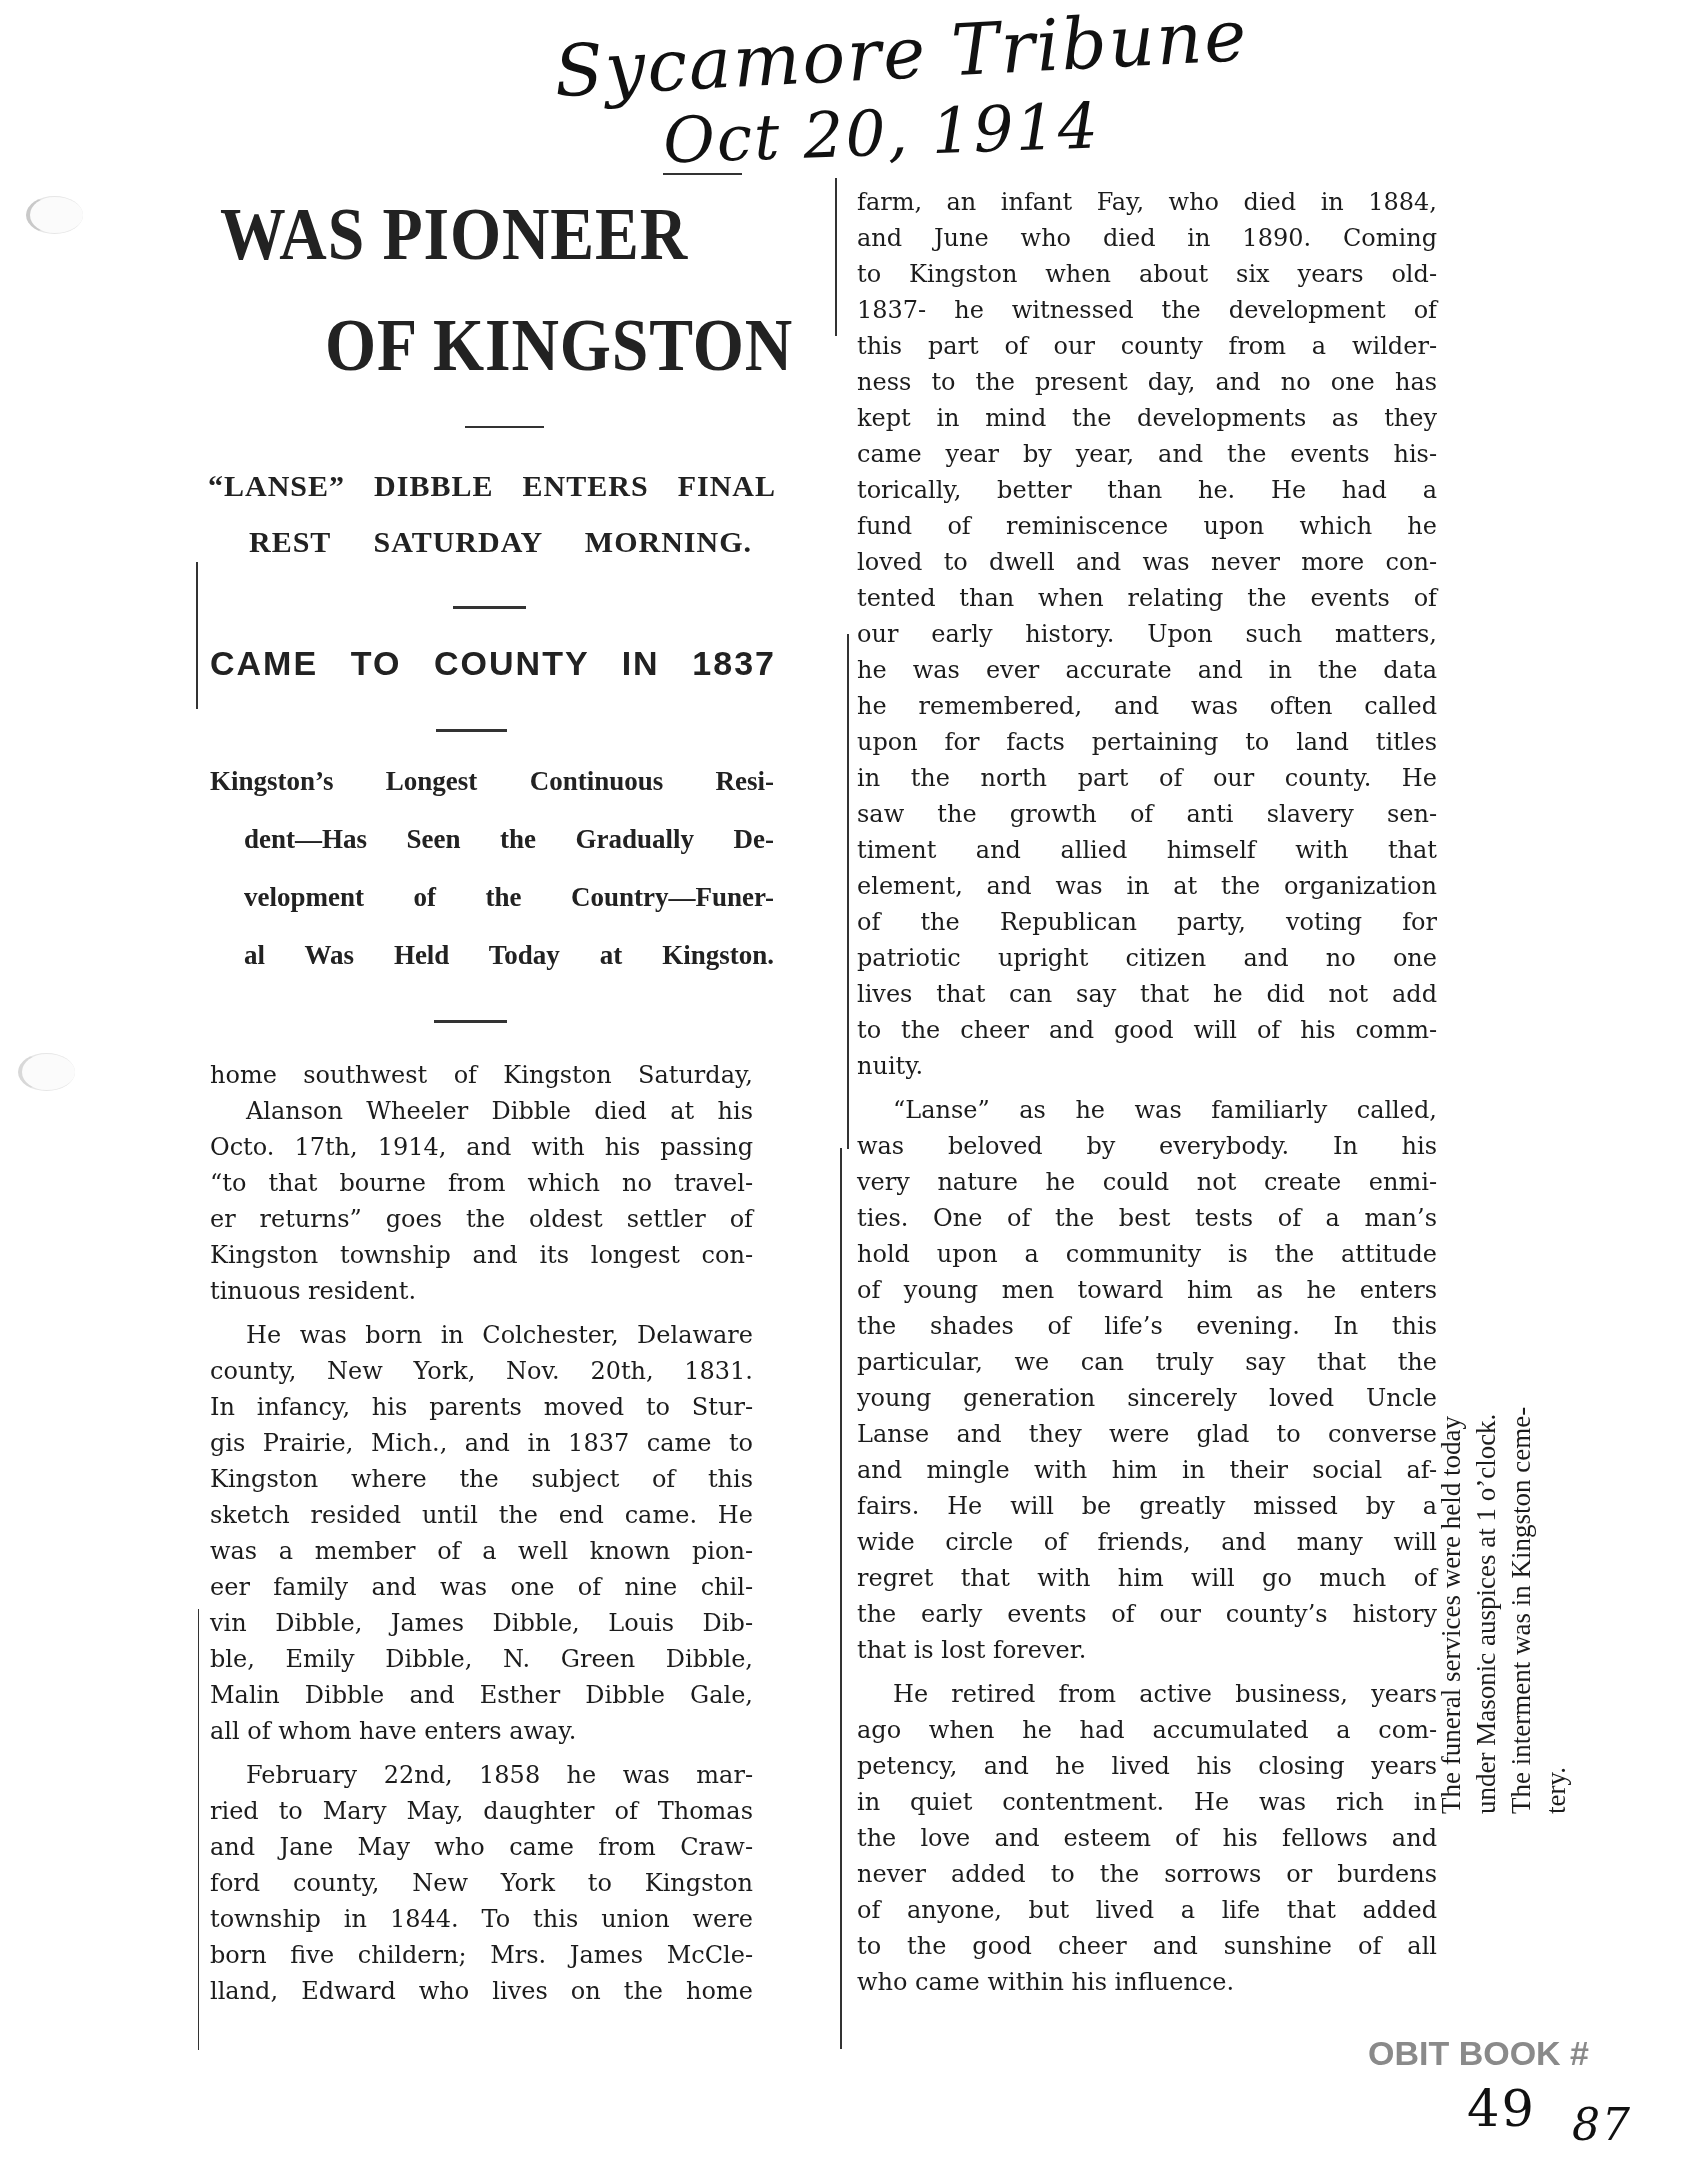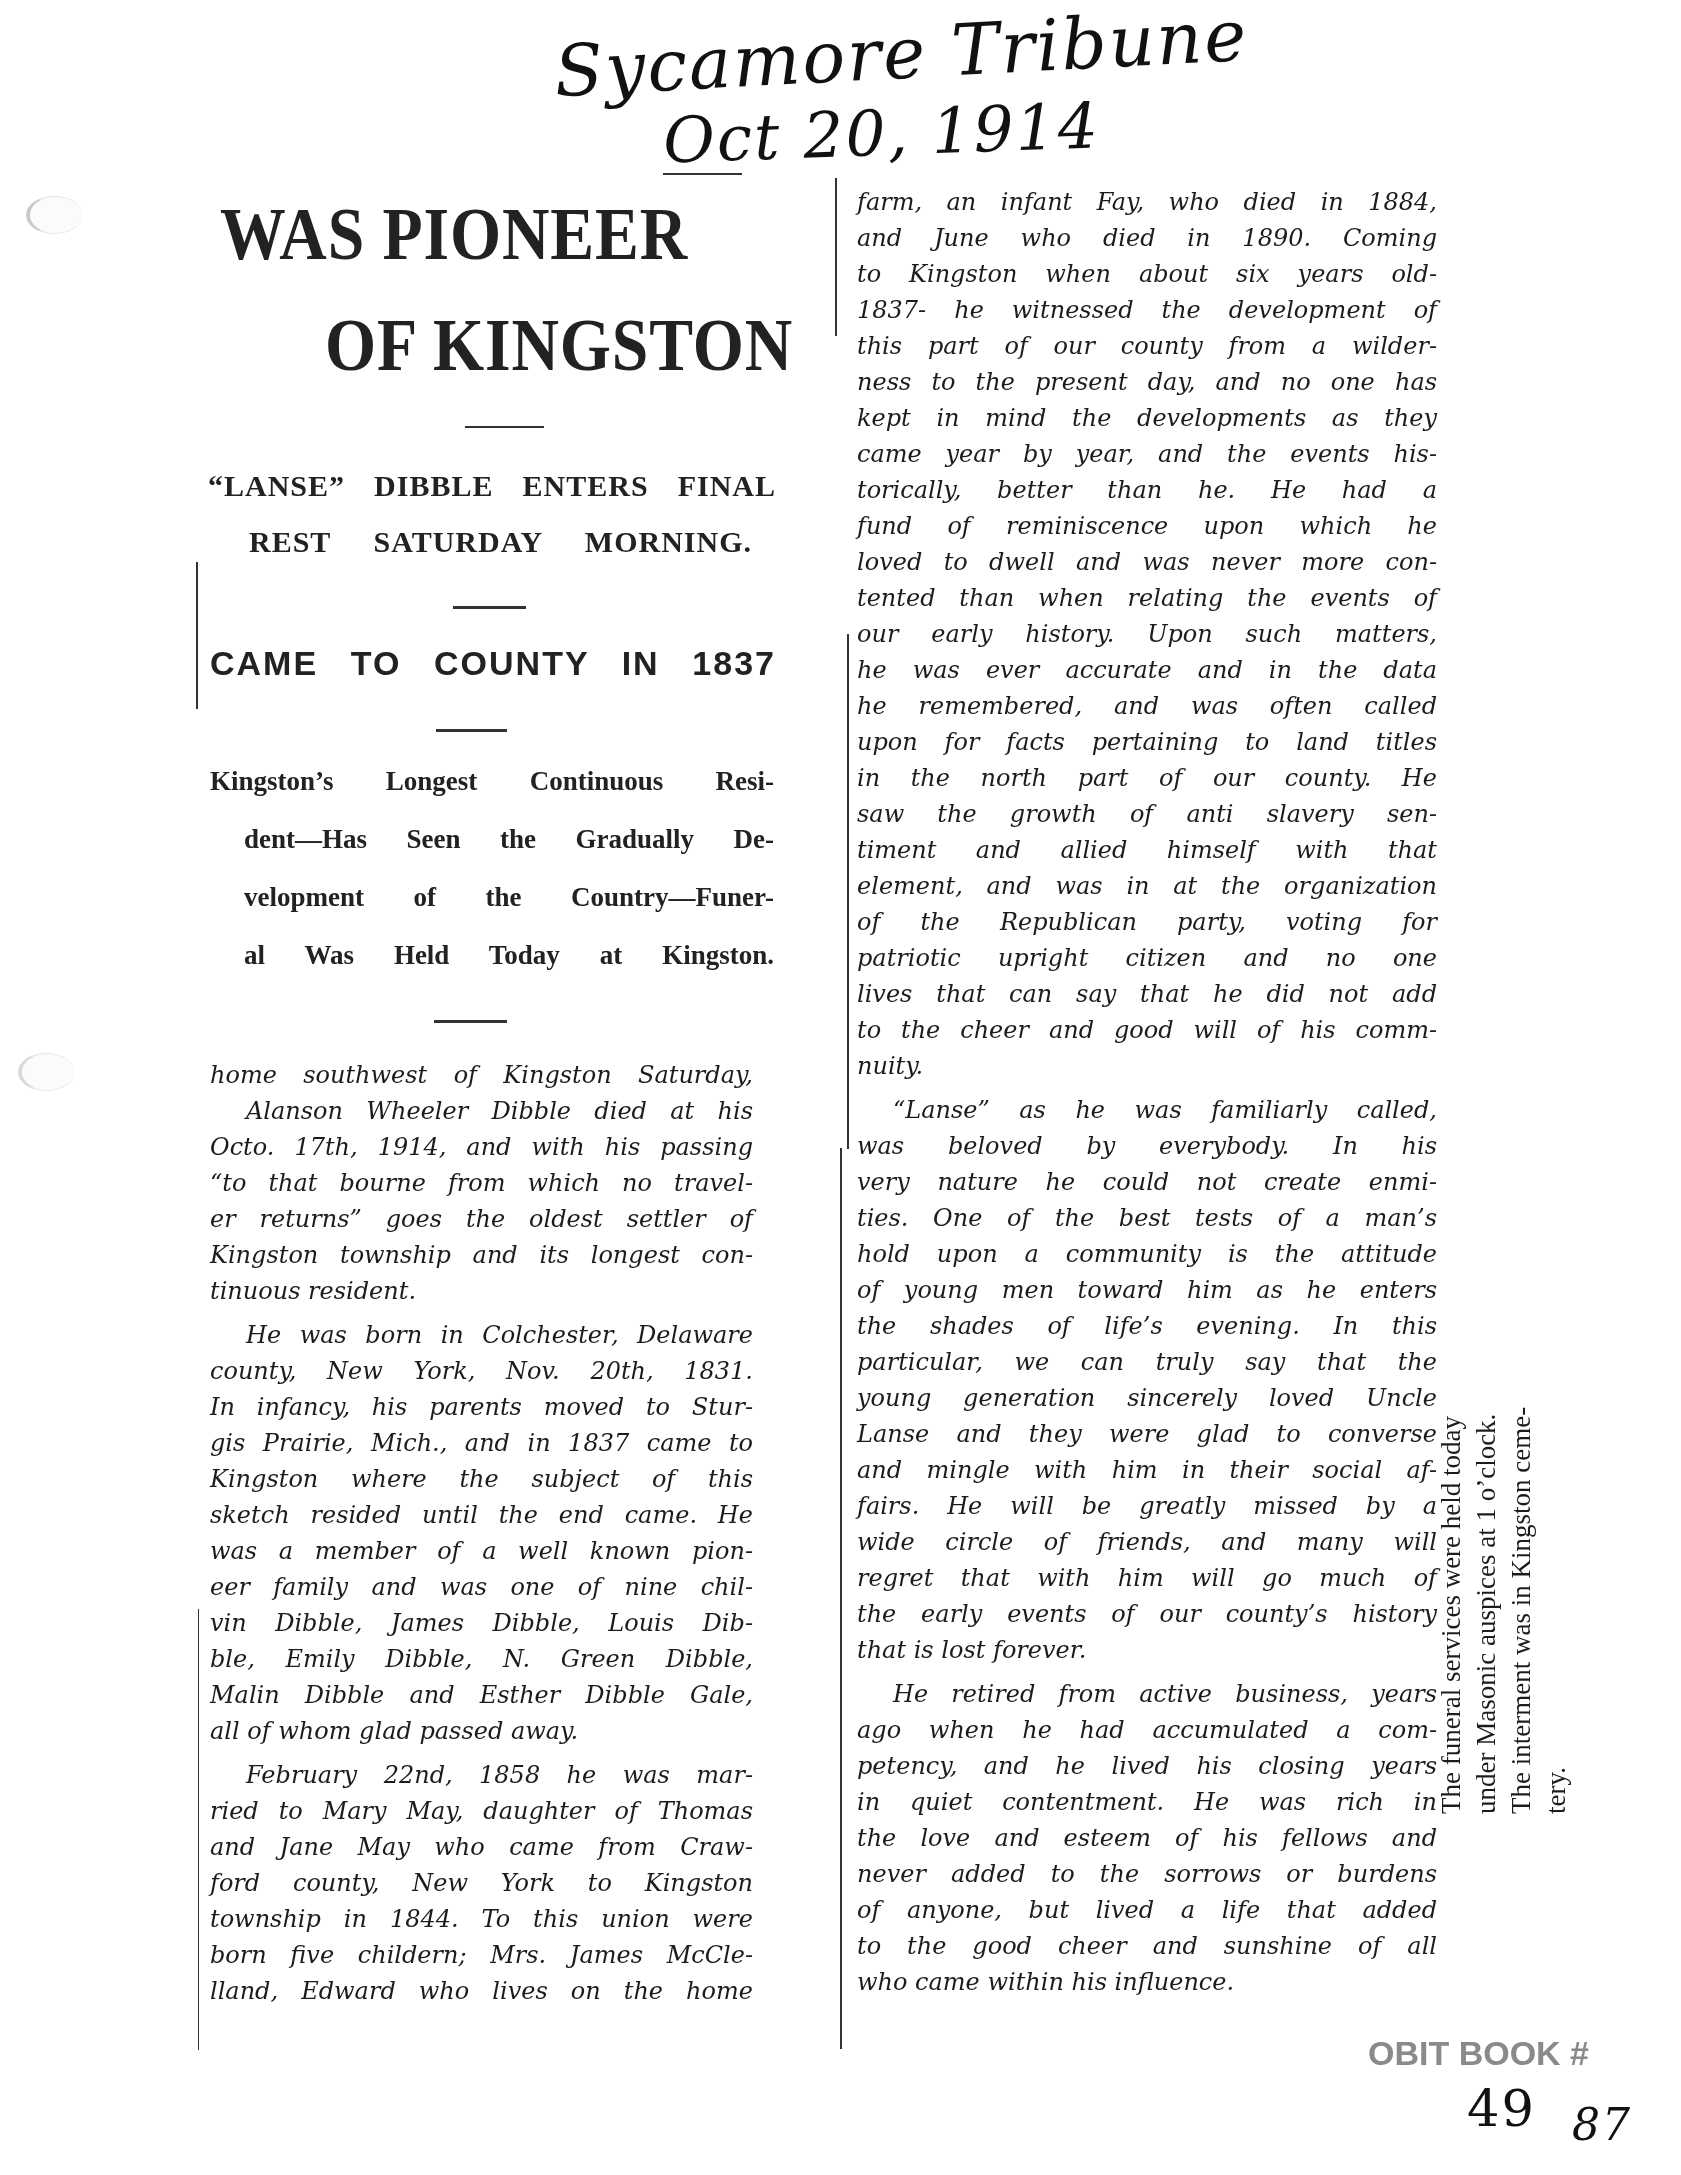--- a/index.html
+++ b/index.html
@@ -36,21 +36,20 @@
   .deck {
     font-family: "Liberation Serif", serif; font-weight: bold;
     font-size: 27px; line-height: 58px; color: #222;
   }
   .deck .ln { display: block; text-align: justify; text-align-last: justify; white-space: nowrap; }
   .rule { position: absolute; height: 3px; background: #333; }
   .vline { position: absolute; width: 2px; background: #333; }
   .body-col {
     font-family: "DejaVu Serif", serif; font-size: 24px; line-height: 36px;
     color: #1c1c1c;
-    font-style: italic;
   }
   .body-col .ln { display: block; white-space: nowrap; text-align: justify; text-align-last: justify; height: 36px; }
   .body-col .ln.last { text-align-last: left; }
   .body-col .ln.indent { padding-left: 36px; }
   .body-col .para-gap { height: 8px; }
   .side-note {
     font-family: "Liberation Serif", serif; font-size: 27px; line-height: 35px;
     transform: rotate(-90deg); transform-origin: left top; white-space: nowrap; color: #1c1c1c;
   }
   .stamp {
@@ -109,21 +108,21 @@
       <span class="ln">county, New York, Nov. 20th, 1831.</span>
       <span class="ln">In infancy, his parents moved to Stur-</span>
       <span class="ln">gis Prairie, Mich., and in 1837 came to</span>
       <span class="ln">Kingston where the subject of this</span>
       <span class="ln">sketch resided until the end came. He</span>
       <span class="ln">was a member of a well known pion-</span>
       <span class="ln">eer family and was one of nine chil-</span>
       <span class="ln">vin Dibble, James Dibble, Louis Dib-</span>
       <span class="ln">ble, Emily Dibble, N. Green Dibble,</span>
       <span class="ln">Malin Dibble and Esther Dibble Gale,</span>
-      <span class="ln last">all of whom glad passed away.</span>
+      <span class="ln last">all of whom have enters away.</span>
     </div>
     <div class="para-gap"></div>
     <div>
       <span class="ln indent">February 22nd, 1858 he was mar-</span>
       <span class="ln">ried to Mary May, daughter of Thomas</span>
       <span class="ln">and Jane May who came from Craw-</span>
       <span class="ln">ford county, New York to Kingston</span>
       <span class="ln">township in 1844.  To this union were</span>
       <span class="ln">born five childern; Mrs. James McCle-</span>
       <span class="ln">lland, Edward who lives on the home</span>

